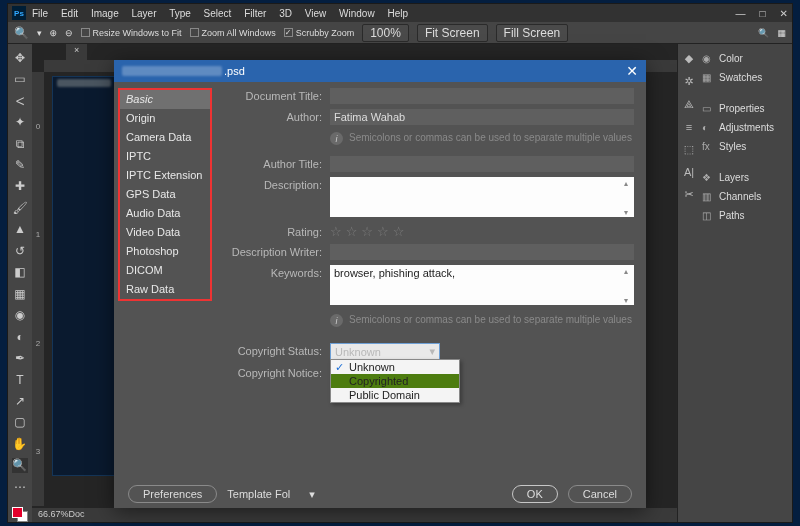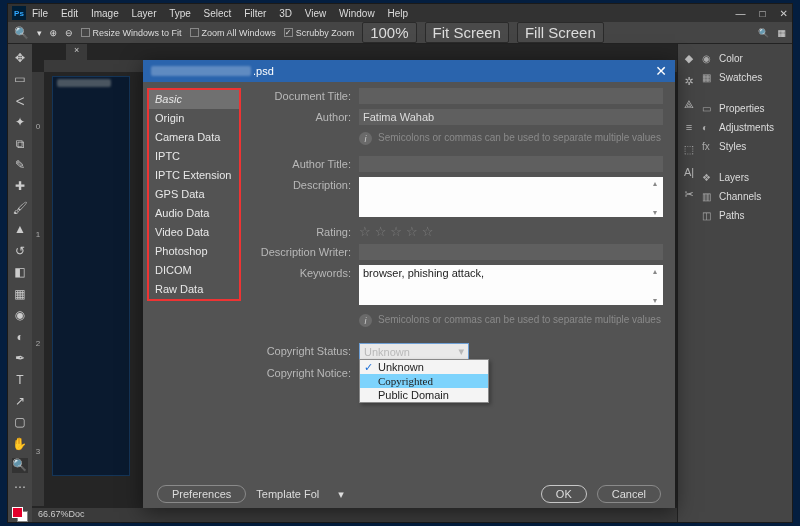--- a/index.html
+++ b/index.html
@@ -6,21 +6,21 @@
   body { background:#041e3f; width:800px; height:526px; overflow:hidden; position:relative; }
   .ps-window { position:absolute; top:3px; left:7px; width:786px; height:520px; background:#323232; border:1px solid #1a1a1a; }
   .titlebar { height:18px; background:#323232; display:flex; align-items:center; padding:0 4px; font-size:10px; color:#ddd; }
   .ps-logo { width:14px; height:14px; background:#001e36; color:#31a8ff; font-size:8px; font-weight:bold; display:flex; align-items:center; justify-content:center; margin-right:6px; }
   .titlebar-menu span { margin-right:10px; cursor:pointer; }
   .win-controls { margin-left:auto; display:flex; gap:14px; color:#ccc; font-size:10px; }
   .optbar { height:22px; background:#454545; display:flex; align-items:center; gap:8px; padding:0 6px; font-size:9px; color:#ddd; border-bottom:1px solid #222;}
   .optbar .zoom-ico { font-size:12px; }
   .chk { display:flex; align-items:center; gap:3px; }
   .chk .box { width:9px; height:9px; border:1px solid #888; display:flex; align-items:center; justify-content:center; font-size:8px; color:#ddd;}
-  .opt-btn { padding:1px 7px; background:#4a4a4a; border:1px solid #2a2a2a; border-radius:2px; font-size:15px; color:#ddd;}
+  .opt-btn { padding:1px 7px; background:#4a4a4a; border:1px solid #2a2a2a; border-radius:2px; font-size:12px; color:#ddd;}
   .work { position:absolute; top:40px; left:0; right:0; bottom:0; display:flex; }
   .tools { width:24px; background:#454545; display:flex; flex-direction:column; align-items:center; gap:6px; padding-top:6px; }
   .tool { width:16px; height:16px; color:#ccc; font-size:12px; display:flex; align-items:center; justify-content:center; cursor:pointer;}
   .tool.sel { background:#333; }
   .swatch { width:16px; height:16px; position:relative; margin-top:6px;}
   .swatch .fg { position:absolute; top:0; left:0; width:11px; height:11px; background:#e4002b; border:1px solid #fff;}
   .swatch .bg { position:absolute; bottom:0; right:0; width:11px; height:11px; background:#fff; border:1px solid #888;}
   .center { flex:1; position:relative; background:#252525; }
   .doc-tab { position:absolute; top:0; left:34px; height:16px; font-size:9px; color:#ccc; padding:1px 8px; background:#3a3a3a;}
   .ruler-h { position:absolute; top:16px; left:12px; right:0; height:12px; background:#3a3a3a; }
@@ -29,21 +29,21 @@
   .canvas .blur { position:absolute; top:2px; left:4px; width:54px; height:8px; background:#4a5560; filter:blur(1px); border-radius:2px;}
   .status { position:absolute; bottom:0; left:0; right:0; height:14px; background:#3a3a3a; font-size:9px; color:#ccc; padding:1px 6px; display:flex; }
   .rpanels { width:115px; background:#454545; border-left:1px solid #222; display:flex; }
   .rp-icons { width:22px; display:flex; flex-direction:column; gap:10px; padding-top:8px; align-items:center; color:#bbb; font-size:11px;}
   .rp-list { flex:1; display:flex; flex-direction:column; gap:6px; padding-top:8px; font-size:10px; color:#ddd;}
   .rp-list .row { display:flex; align-items:center; gap:5px; padding:1px 2px;}
   .rp-list .ico { width:12px; font-size:10px; color:#aaa;}
   .rp-sep { height:6px; }
 
   
-  .dialog { position:absolute; top:60px; left:143px; width:532px; height:448px; background:#535353; box-shadow:0 4px 20px rgba(0,0,0,.5); }
+  .dialog { position:absolute; top:60px; left:114px; width:532px; height:448px; background:#535353; box-shadow:0 4px 20px rgba(0,0,0,.5); }
   .dlg-title { height:22px; background:#2a64ad; display:flex; align-items:center; padding:0 8px; font-size:11px; color:#fff;}
   .dlg-title .blurred { width:100px; height:10px; background:rgba(255,255,255,.25); filter:blur(1px); border-radius:2px; margin-right:2px;}
   .dlg-close { margin-left:auto; font-size:14px; cursor:pointer;}
   .dlg-body { display:flex; height:398px; }
   .side { width:98px; padding:6px 0 0 4px; }
   .side-box { border:2px solid #e33; }
   .side-item { font-size:11px; color:#e8e8e8; padding:2px 6px; cursor:pointer; line-height:15px;}
   .side-item.sel { background:#707070;font-style:italic; }
   .form { flex:1; padding:6px 12px 0 6px; font-size:11px; color:#b8b8b8; }
   .frow { display:flex; margin-bottom:5px; }
@@ -54,21 +54,21 @@
   .ta { width:100%; height:40px; background:#fdfdfd; border:none; font-size:11px; padding:2px 4px; color:#222; resize:none;}
   .ta-wrap { position:relative; }
   .ta-sc { position:absolute; right:2px; top:2px; bottom:2px; width:8px; display:flex; flex-direction:column; justify-content:space-between; color:#888; font-size:8px;}
   .hint { display:flex; gap:6px; font-size:10px; color:#8a8a8a; margin:2px 0 6px 0;}
   .hint .i { width:13px; height:13px; border-radius:50%; background:#6a6a6a; color:#ccc; display:flex; align-items:center; justify-content:center; font-size:9px; font-style:italic;}
   .stars { display:flex; gap:4px; color:#7d7d7d; font-size:13px;}
   .dd-sel { width:110px; background:#e9e9e9; border:1px solid #6ea0d6; font-size:11px; padding:1px 4px; display:flex; justify-content:space-between; align-items:center;}
   .dd-list { position:absolute; margin-top:0; width:130px; background:#f4f4f4; border:1px solid #888; box-shadow:2px 2px 4px rgba(0,0,0,.3); font-size:11px; color:#222; z-index:5;}
   .dd-item { padding:1px 6px 1px 18px; position:relative;}
   .dd-item.chk::before { content:"✓"; position:absolute; left:4px; color:#1a6dd6;}
-  .dd-item.hl { background:#7dd3fc;font-family:Liberation Serif, serif;}
+  .dd-item.hl { background:#4d7c0f;}
   .dlg-foot { height:28px; display:flex; align-items:center; gap:10px; padding:0 14px; font-size:11px; color:#ddd; justify-content:flex-start;}
   .dlg-foot .spacer { flex:1; }
   .pill { padding:2px 14px; border:1px solid #8a8a8a; border-radius:10px; background:#535353; cursor:pointer;}
   .pill.primary { border-color:#c7c7c7;border-radius:9px;}
   .tmpl { display:flex; align-items:center; gap:19px; cursor:pointer;}
 </style>
 </head>
 <body>
 
 <div class="ps-window">

